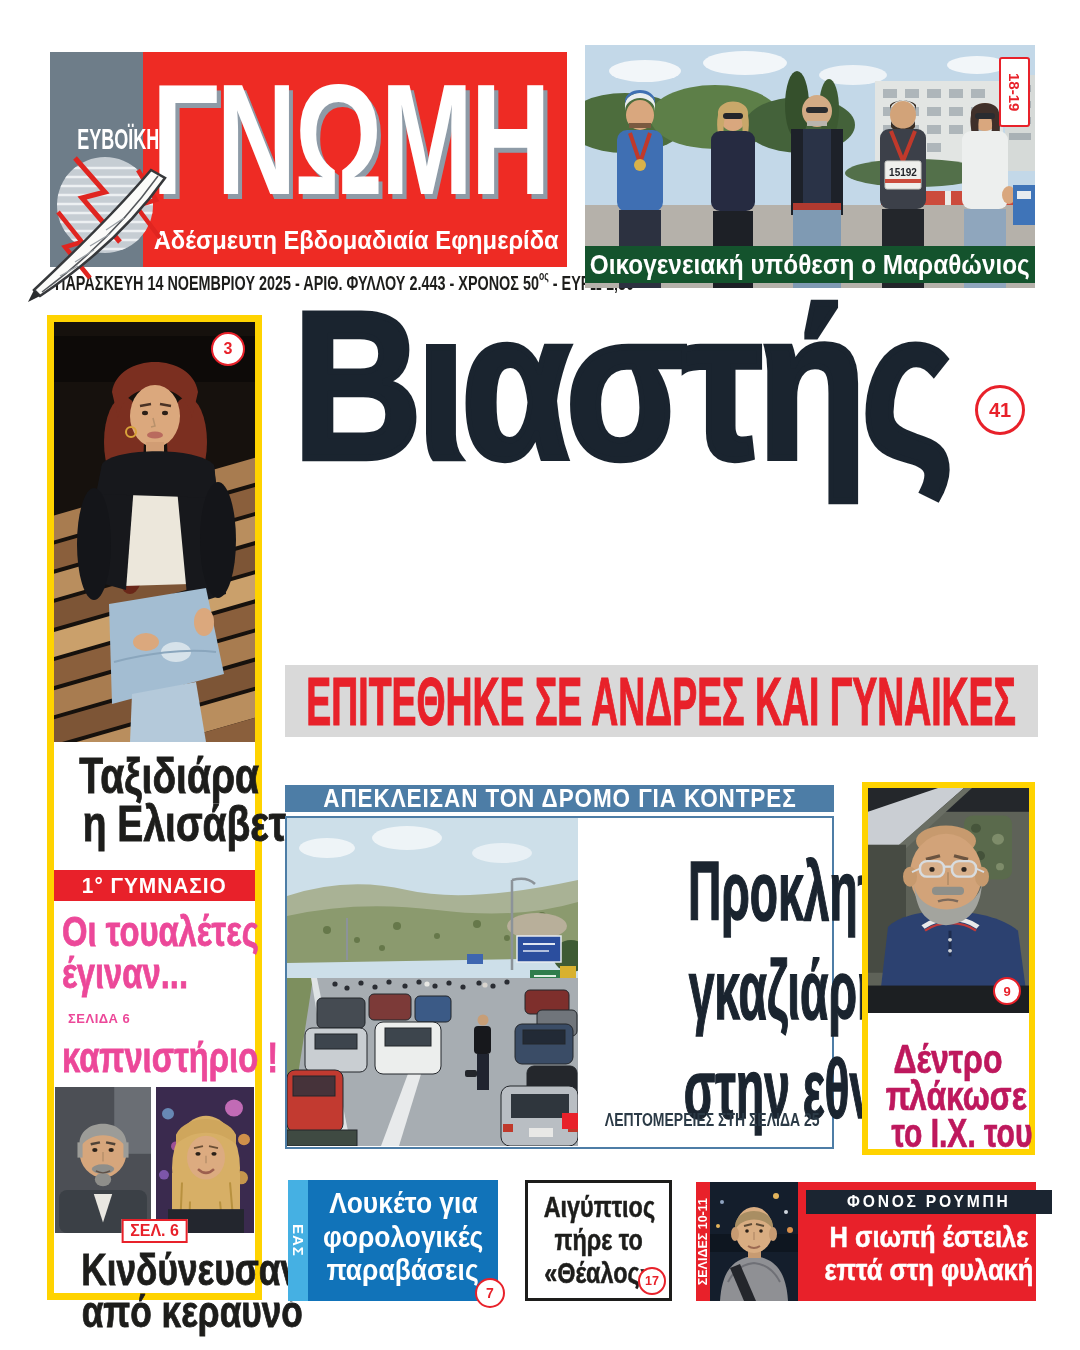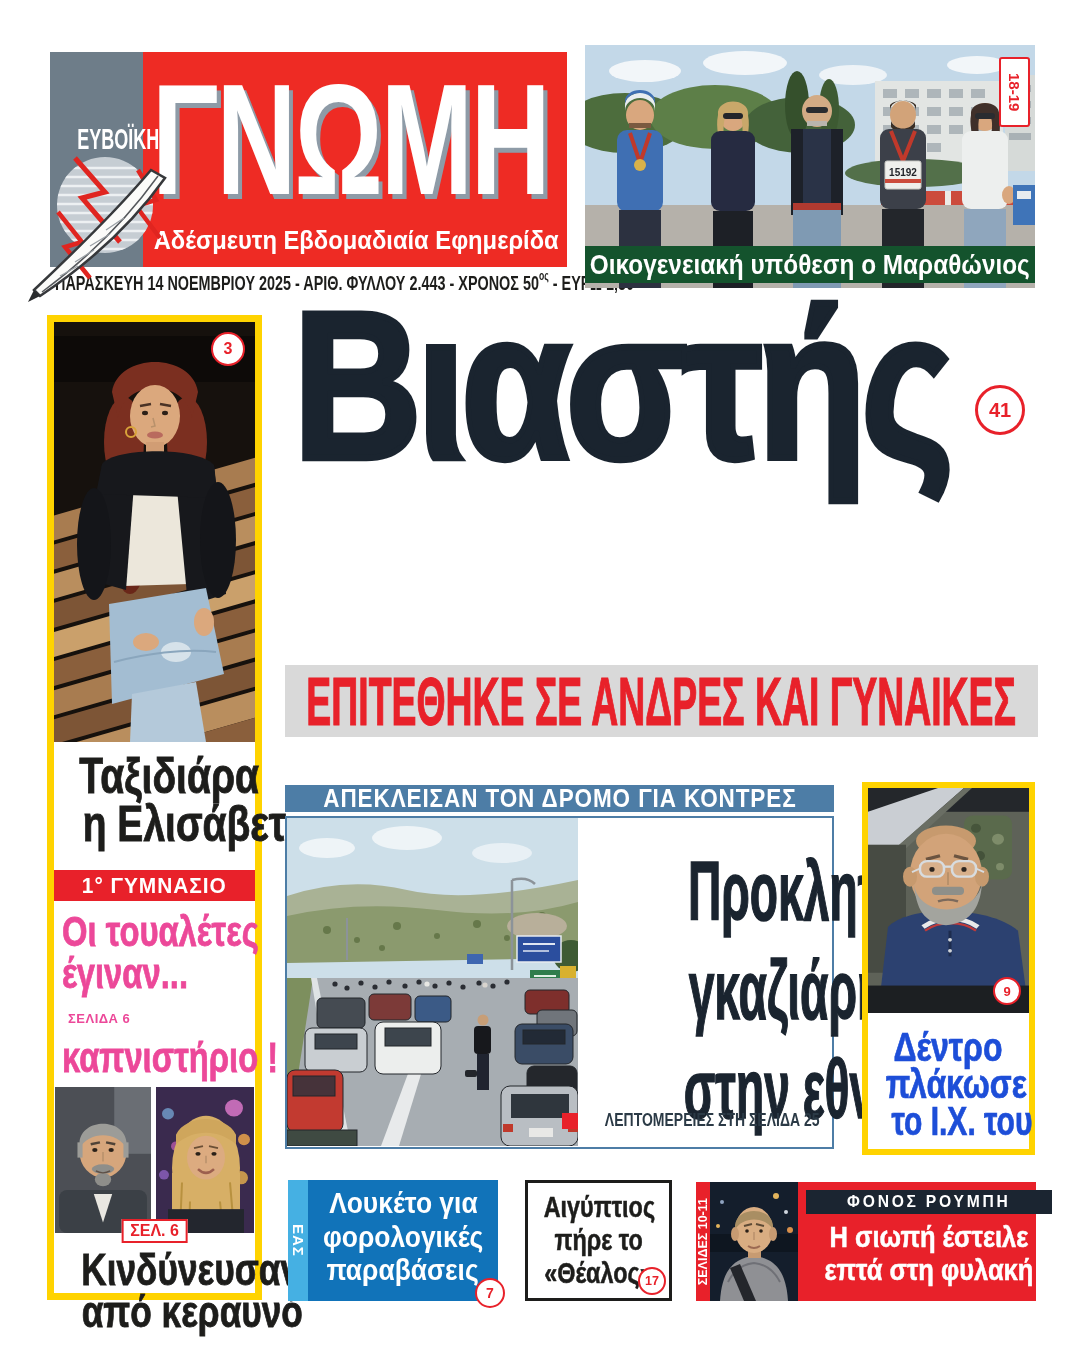--- a/index.html
+++ b/index.html
@@ -67,21 +67,21 @@
   .rd-head{position:absolute;left:291px;top:24px;width:253px;text-align:center;font-size:84px;line-height:1.18;
            color:#1a242f;font-weight:bold;}
   .rd-det{position:absolute;left:291px;bottom:16px;width:253px;display:flex;align-items:center;
           justify-content:center;gap:0;color:#2b3a46;font-size:17.5px;font-weight:bold;}
   .rd-sq{width:16px;height:16px;background:#e8212a;flex:0 0 auto;}
 
   
   .treebox{left:862px;top:782px;width:173px;height:373px;border:6px solid #ffd300;background:#fff;box-sizing:border-box;}
   .tree-photo{position:relative;width:161px;height:225px;}
   .badge-9{right:8px;bottom:8px;width:24px;height:24px;font-size:13px;border-width:2px;}
-  .tree-t{margin-top:16px;text-align:center;font-size:40px;line-height:0.92;color:#1d4ed8;font-weight:bold;}
+  .tree-t{margin-top:28px;text-align:center;font-size:40px;line-height:0.92;color:#be185d;font-weight:bold;}
 
   
   .easbox{left:288px;top:1180px;width:210px;height:121px;display:flex;}
   .eas-strip{width:20px;background:#45b0e3;color:#fff;display:flex;align-items:center;justify-content:center;
              font-size:15px;font-weight:bold;letter-spacing:1px;}
   .eas-main{flex:1;background:#1173b9;color:#fff;text-align:center;font-size:30px;line-height:1.12;
             padding-top:6px;font-weight:bold;}
   .badge-7{right:-7px;bottom:-7px;width:26px;height:26px;font-size:14px;border-width:2.5px;}
 
   .thbox{left:525px;top:1180px;width:147px;height:121px;border:3px solid #1d1d1b;background:#fff;box-sizing:border-box;

